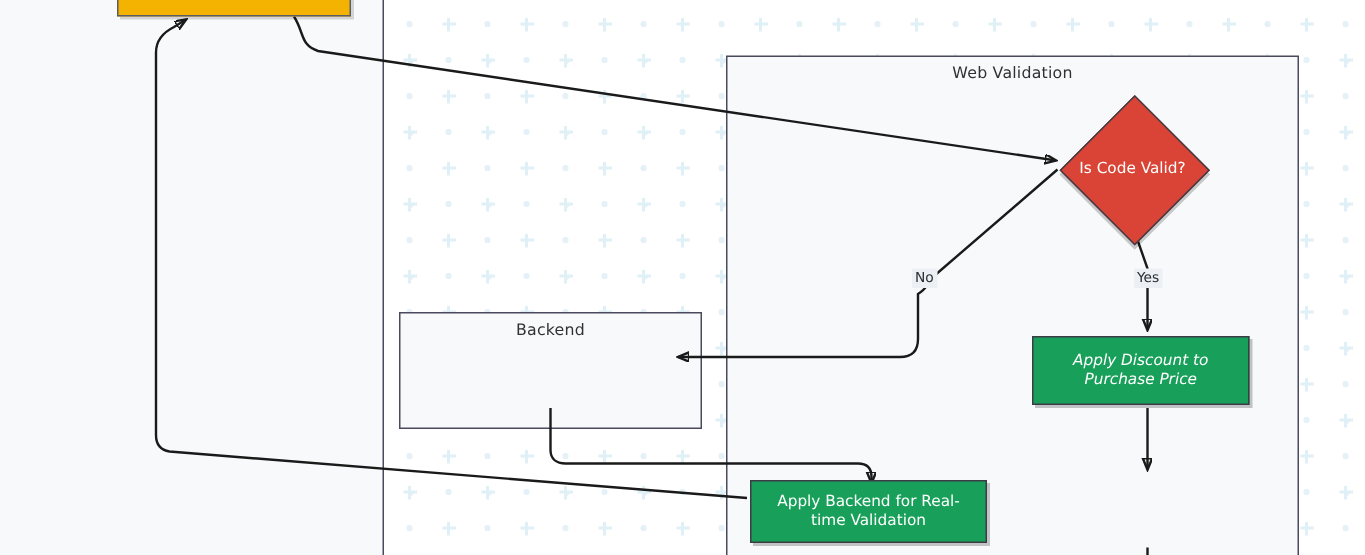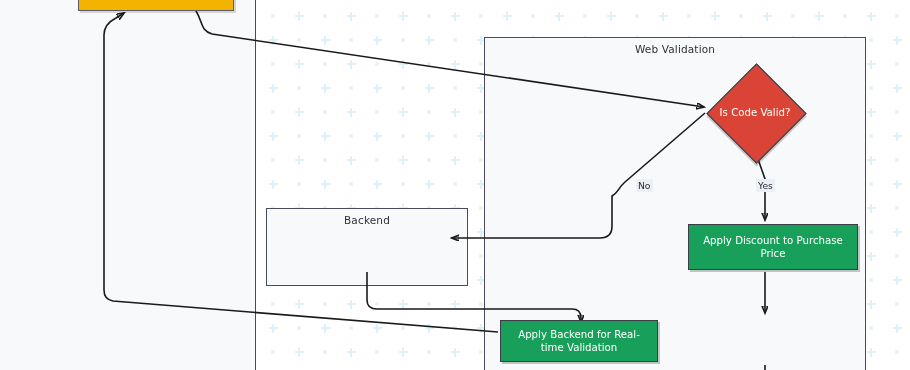--- a/index.html
+++ b/index.html
@@ -660,26 +660,26 @@
   <div class="node orange" style="left:78px;top:-22px;width:156px;height:33px;">
     <span></span>
   </div>
 
 
   <div class="diamond" style="left:721px;top:78px;"></div>
   <div class="diamond-label" style="left:706px;top:98px;width:98px;height:28px;">
     <span>Is Code Valid?</span>
   </div>
 
-  <div class="node green" style="left:688px;top:224px;width:170px;height:46px;">
+  <div class="node green" style="left:688px;top:224px;width:145px;height:46px;font-style:italic;">
     <span>Apply Discount to Purchase Price</span>
   </div>
 
 
   <div class="node green" style="left:500px;top:320px;width:158px;height:42px;">
     <span>Apply Backend for Real-time Validation</span>
   </div>
 
-  <div class="edge-label" style="left:608px;top:179px;margin-left:28px;">No</div>
+  <div class="edge-label" style="left:608px;top:179px;">No</div>
 
   <div class="edge-label" style="left:756px;top:179px;">Yes</div>
 
 </div>
 
 </body></html>

